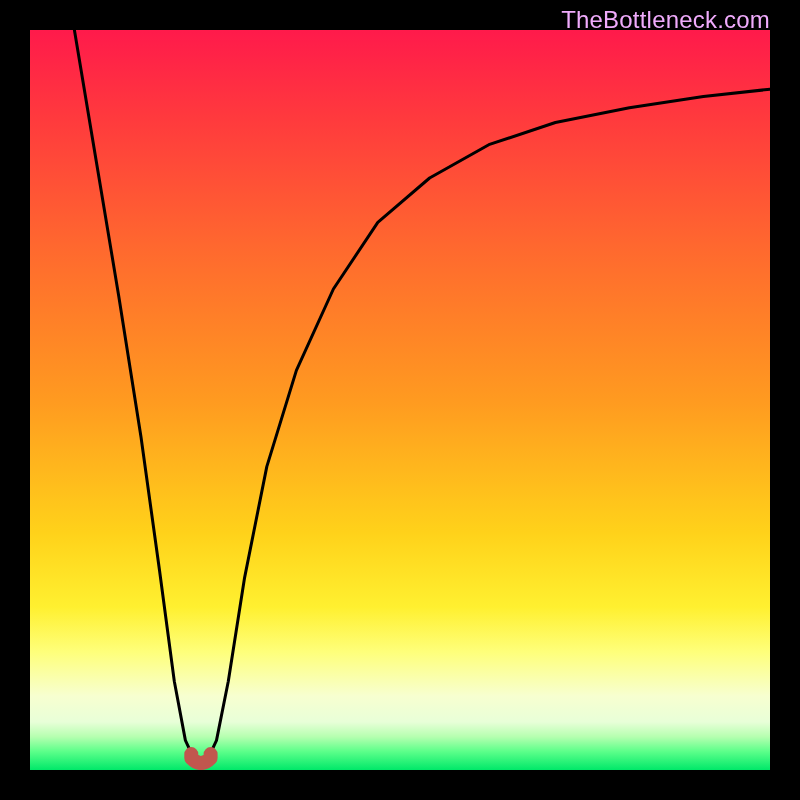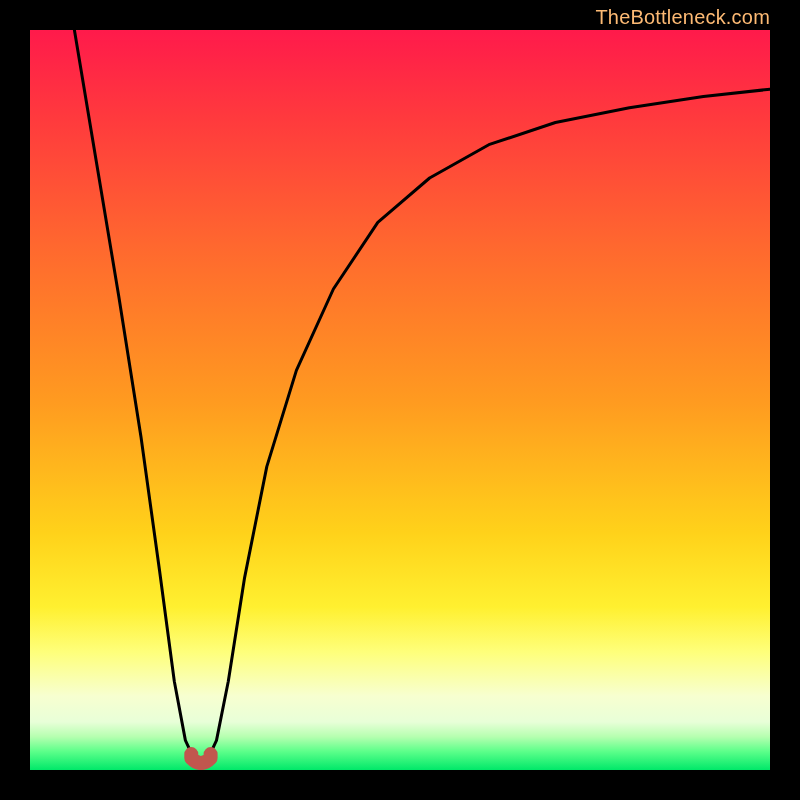--- a/index.html
+++ b/index.html
@@ -27,22 +27,22 @@
   }
   .gradient {
     position: absolute;
     left: 0; top: 0;
     width: 100%; height: 100%;
   }
   .watermark {
     position: absolute;
     top: 6px;
     right: 30px;
-    color: #fdba74;
-    font-size: 20px;
+    color: #f0abfc;
+    font-size: 24px;
     font-weight: 500;
     letter-spacing: 0.2px;
   }
   svg.curve {
     position: absolute;
     left: 0; top: 0;
     width: 100%; height: 100%;
   }
 </style>
 </head>

